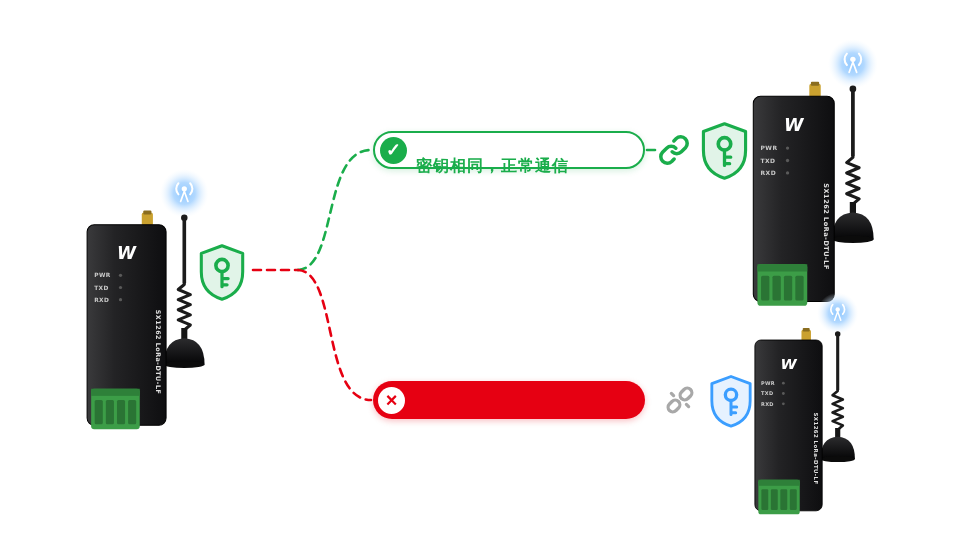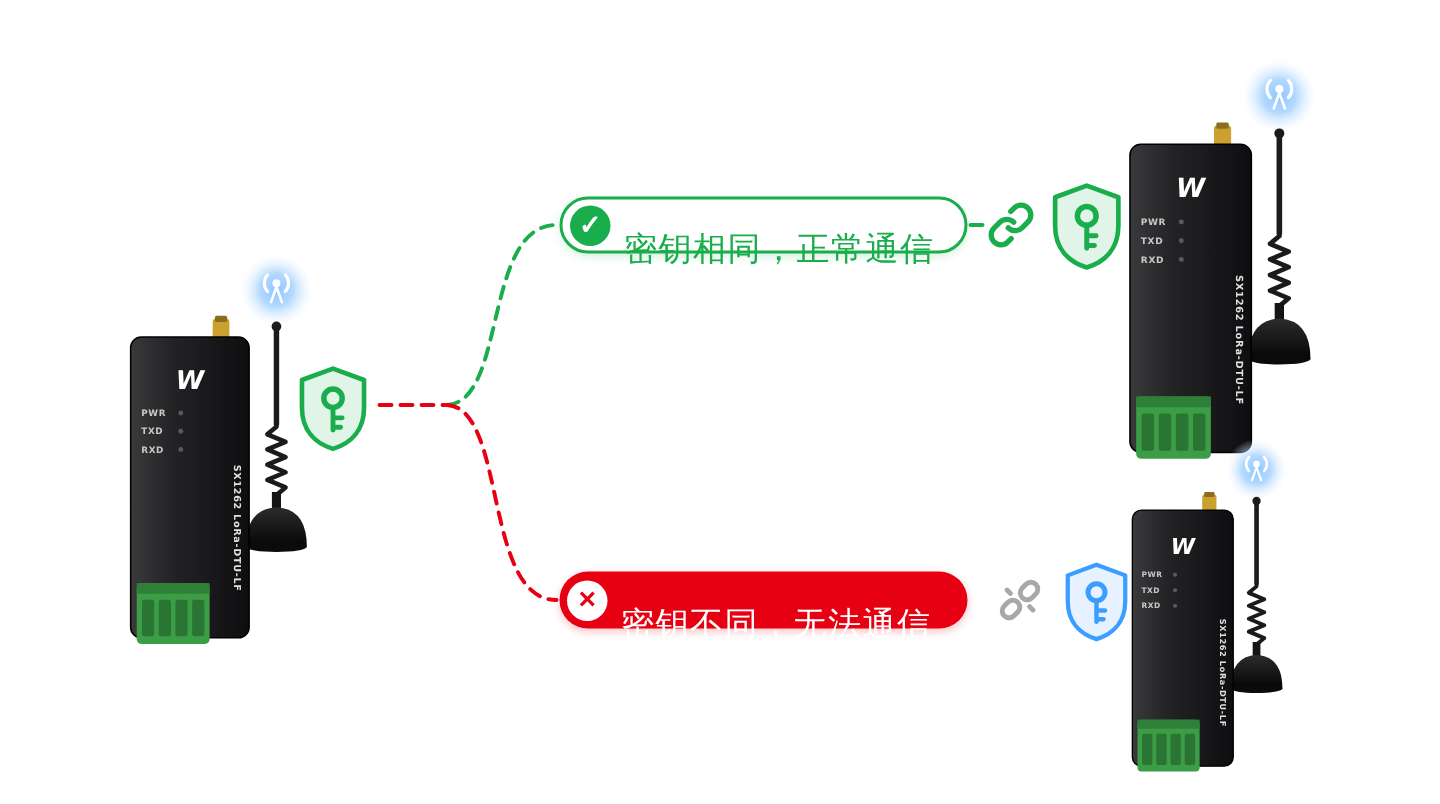--- a/index.html
+++ b/index.html
@@ -30,21 +30,21 @@
     background:#e60012; color:#ffffff;
     box-shadow:0 2px 6px rgba(230,0,18,.25);
   }
   .badge {
     width:27px; height:27px; border-radius:50%; flex:0 0 auto;
     display:flex; align-items:center; justify-content:center;
     font-size:18px; font-weight:bold; line-height:1;
   }
   .badge-check { background:#1aad4b; color:#ffffff; }
   .badge-cross { background:#ffffff; color:#e60012; font-size:20px; }
-  .banner-text { font-size:22px; font-weight:normal; letter-spacing:1px;margin-top:32px; }
+  .banner-text { font-size:16px; font-weight:bold; letter-spacing:1px;margin-top:32px; }
 
   
   .t-logo { font-family:"DejaVu Sans", sans-serif; font-style:italic; font-weight:bold; font-size:17px; fill:#ffffff; text-anchor:middle; }
   .t-led  { font-family:"DejaVu Sans", sans-serif; font-weight:600; font-size:5.8px; fill:#c9c9c9; letter-spacing:.4px; }
   .t-side { font-family:"DejaVu Sans", sans-serif; font-weight:600; font-size:6.3px; fill:#e0e0e0; letter-spacing:.5px; }
 
   .icon-green { color:#1aad4b; }
   .icon-blue  { color:#3b9eff; }
   .icon-gray  { color:#a8a8a8; }
 </style>
@@ -152,16 +152,15 @@
     <use href="#sym-link-broken" class="icon-gray" x="663" y="383" width="34" height="34"></use>
   </svg>
 
   <div class="banner banner-green">
     <span class="badge badge-check">✓</span>
     <span class="banner-text">密钥相同，正常通信</span>
   </div>
 
   <div class="banner banner-red">
     <span class="badge badge-cross">×</span>
-    <span class="banner-text">密钥不同，无法通信</span>
   </div>
 
 </div>
 
 </body></html>

